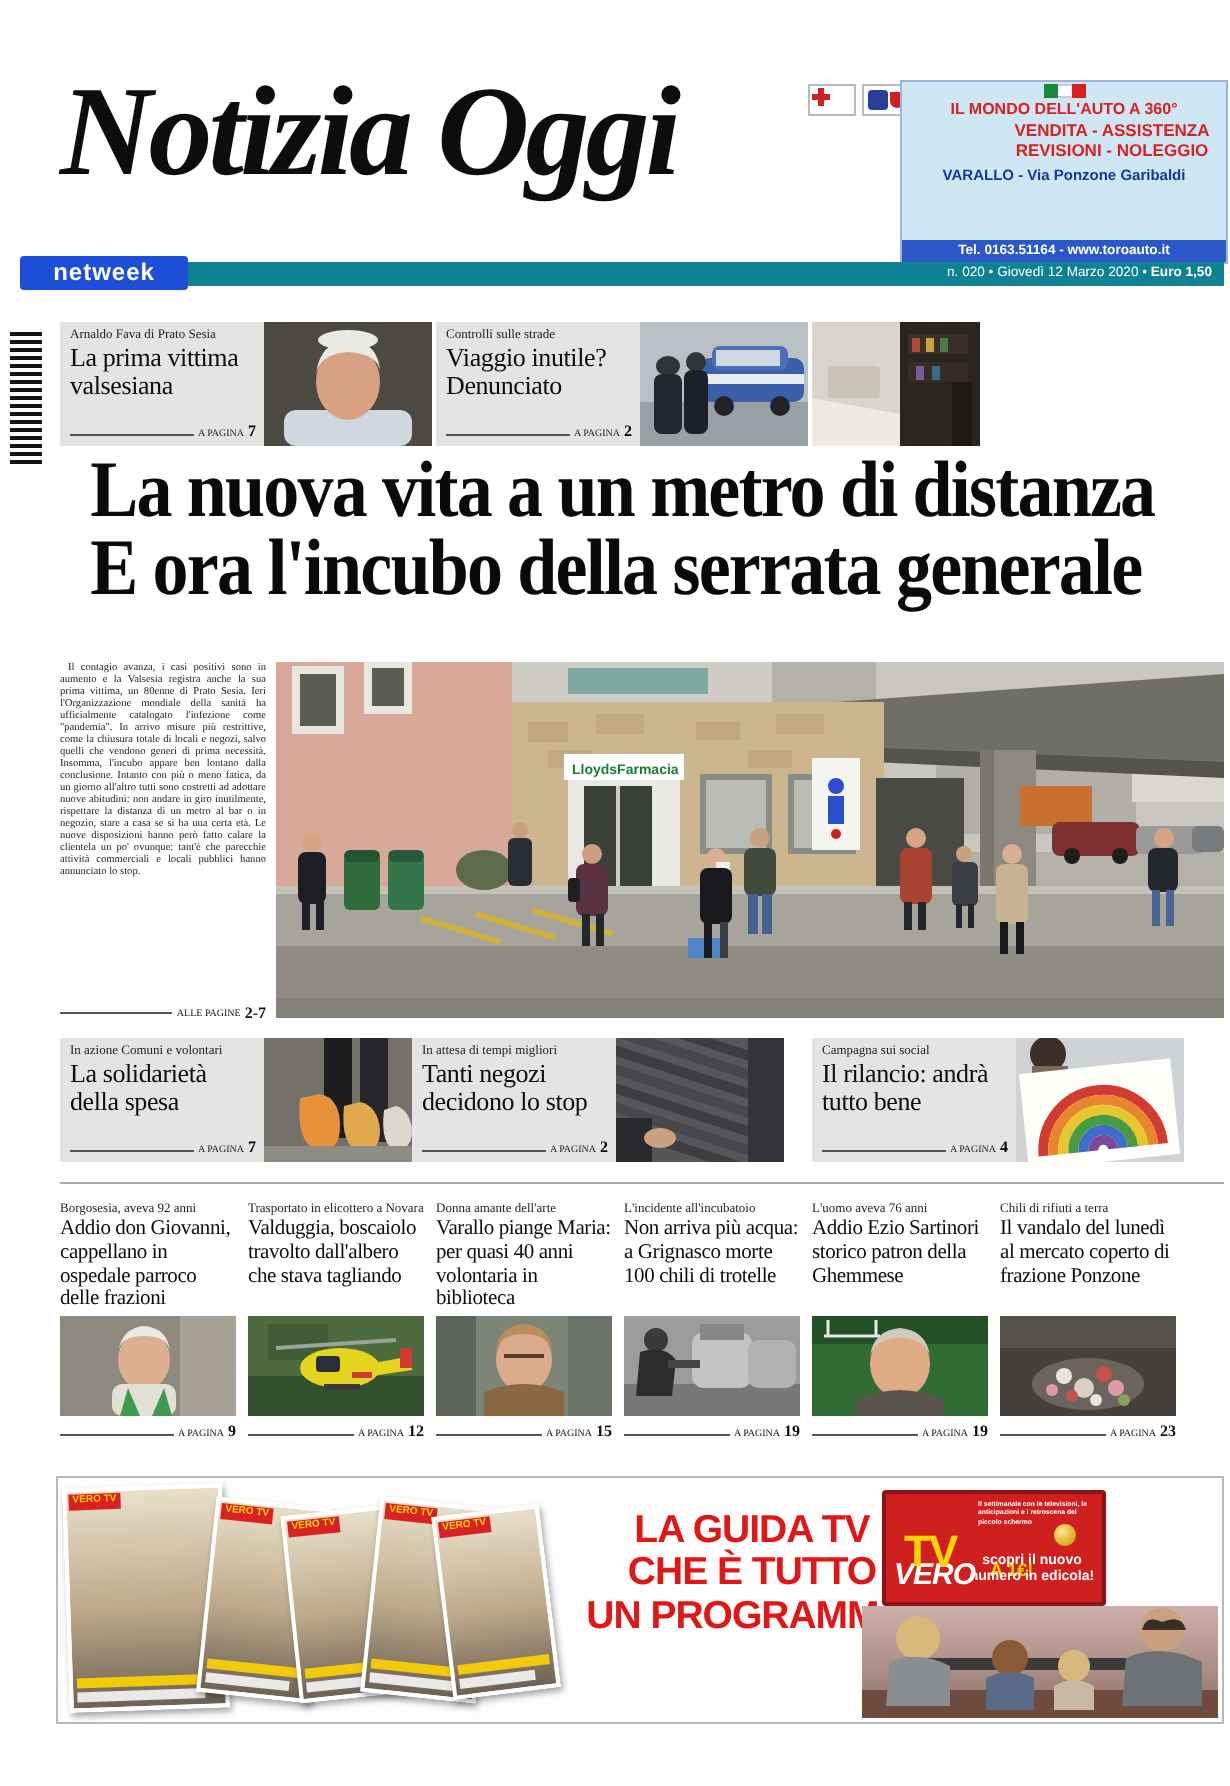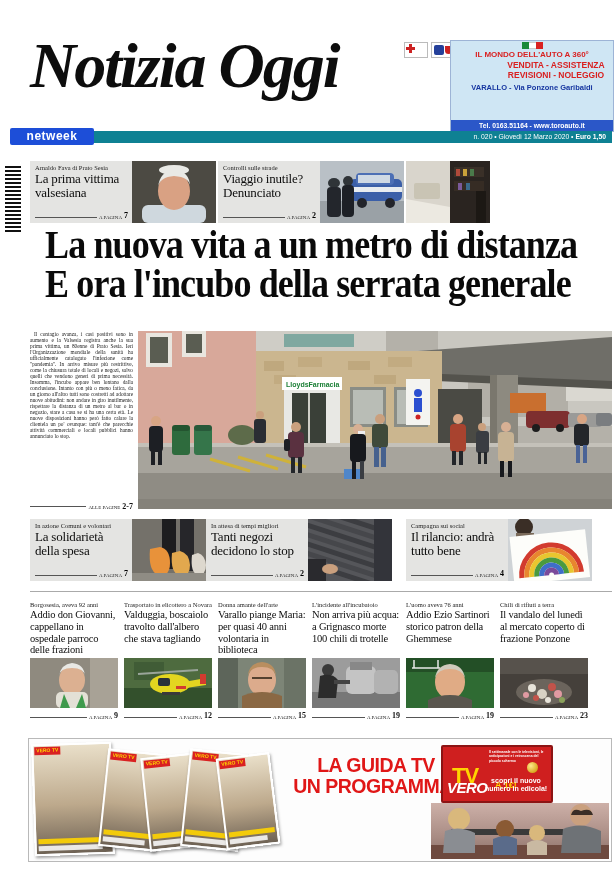--- a/index.html
+++ b/index.html
@@ -574,20 +574,21 @@
         <span class="bar2"></span>
       </div>
     <div class="mag" style="left:192px;top:16px;width:50px;height:88px;transform:rotate(-7deg);">
         <span class="mlogo">VERO TV</span>
         <span class="bar1"></span>
         <span class="bar2"></span>
       </div>
 
     <div class="guida">
       <div>LA GUIDA TV</div>
+      <div>CHE È TUTTO</div>
       <div>UN PROGRAMMA!</div>
     </div>
 
     <div class="tvpanel">
       <span class="vero">VERO</span>
       <span class="tv">TV</span>
       <span class="blurb">Il settimanale con le televisioni, le anticipazioni e i retroscena del piccolo schermo</span>
       <span class="price">A 1€!</span>
       <span class="coin"></span>
       <span class="cta">scopri il nuovo numero in edicola!</span>

